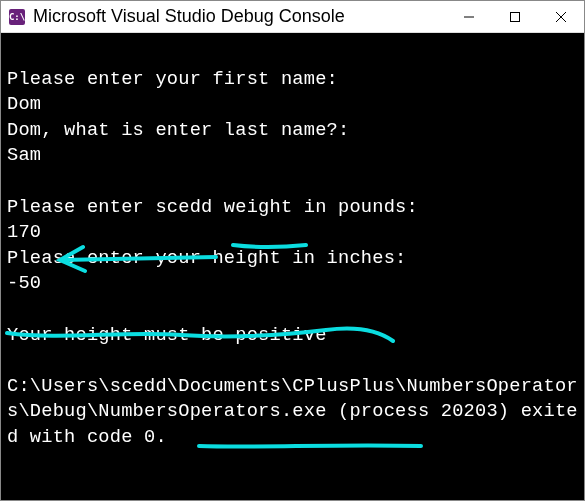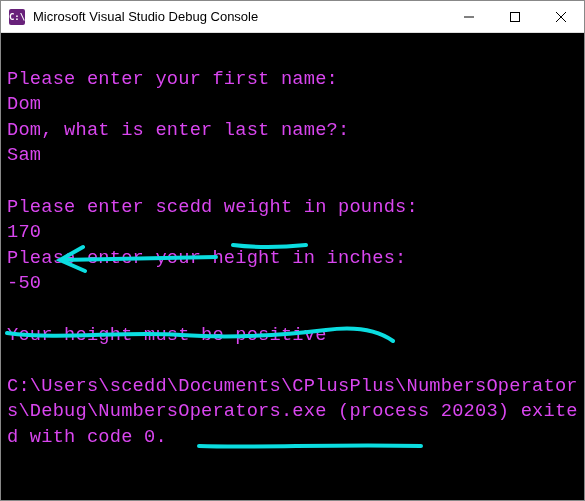--- a/index.html
+++ b/index.html
@@ -27,21 +27,21 @@
       position: relative;
       display: flex;
       align-items: center;
       justify-content: center;
       color: #fff;
       font-size: 9px;
       font-weight: bold;
       font-family: Consolas, monospace;
     }
     .title-text {
-      font-size: 13px;
+      font-size: 18px;
       color: #000;
       flex: 1;
     }
     .window-controls {
       display: flex;
       height: 100%;
     }
     .wc-btn {
       width: 46px;
       height: 100%;
@@ -60,21 +60,21 @@
       background: #000;
       padding: 8px 6px;
       font-family: Consolas, "Courier New", monospace;
       font-size: 18.7px;
       line-height: 25.6px;
       letter-spacing: 0.2px;
       color: #c0c0c0;
       white-space: pre-wrap;
       word-break: break-all;
     }
-    .console .line { color: #d946ef; }
+    .console .line { color: #ffffff; }
     .annot-layer {
       position: absolute;
       inset: 0;
       pointer-events: none;
     }
     .stroke {
       stroke: #0bdde0;
       stroke-width: 4;
       stroke-linecap: round;
       fill: none;

